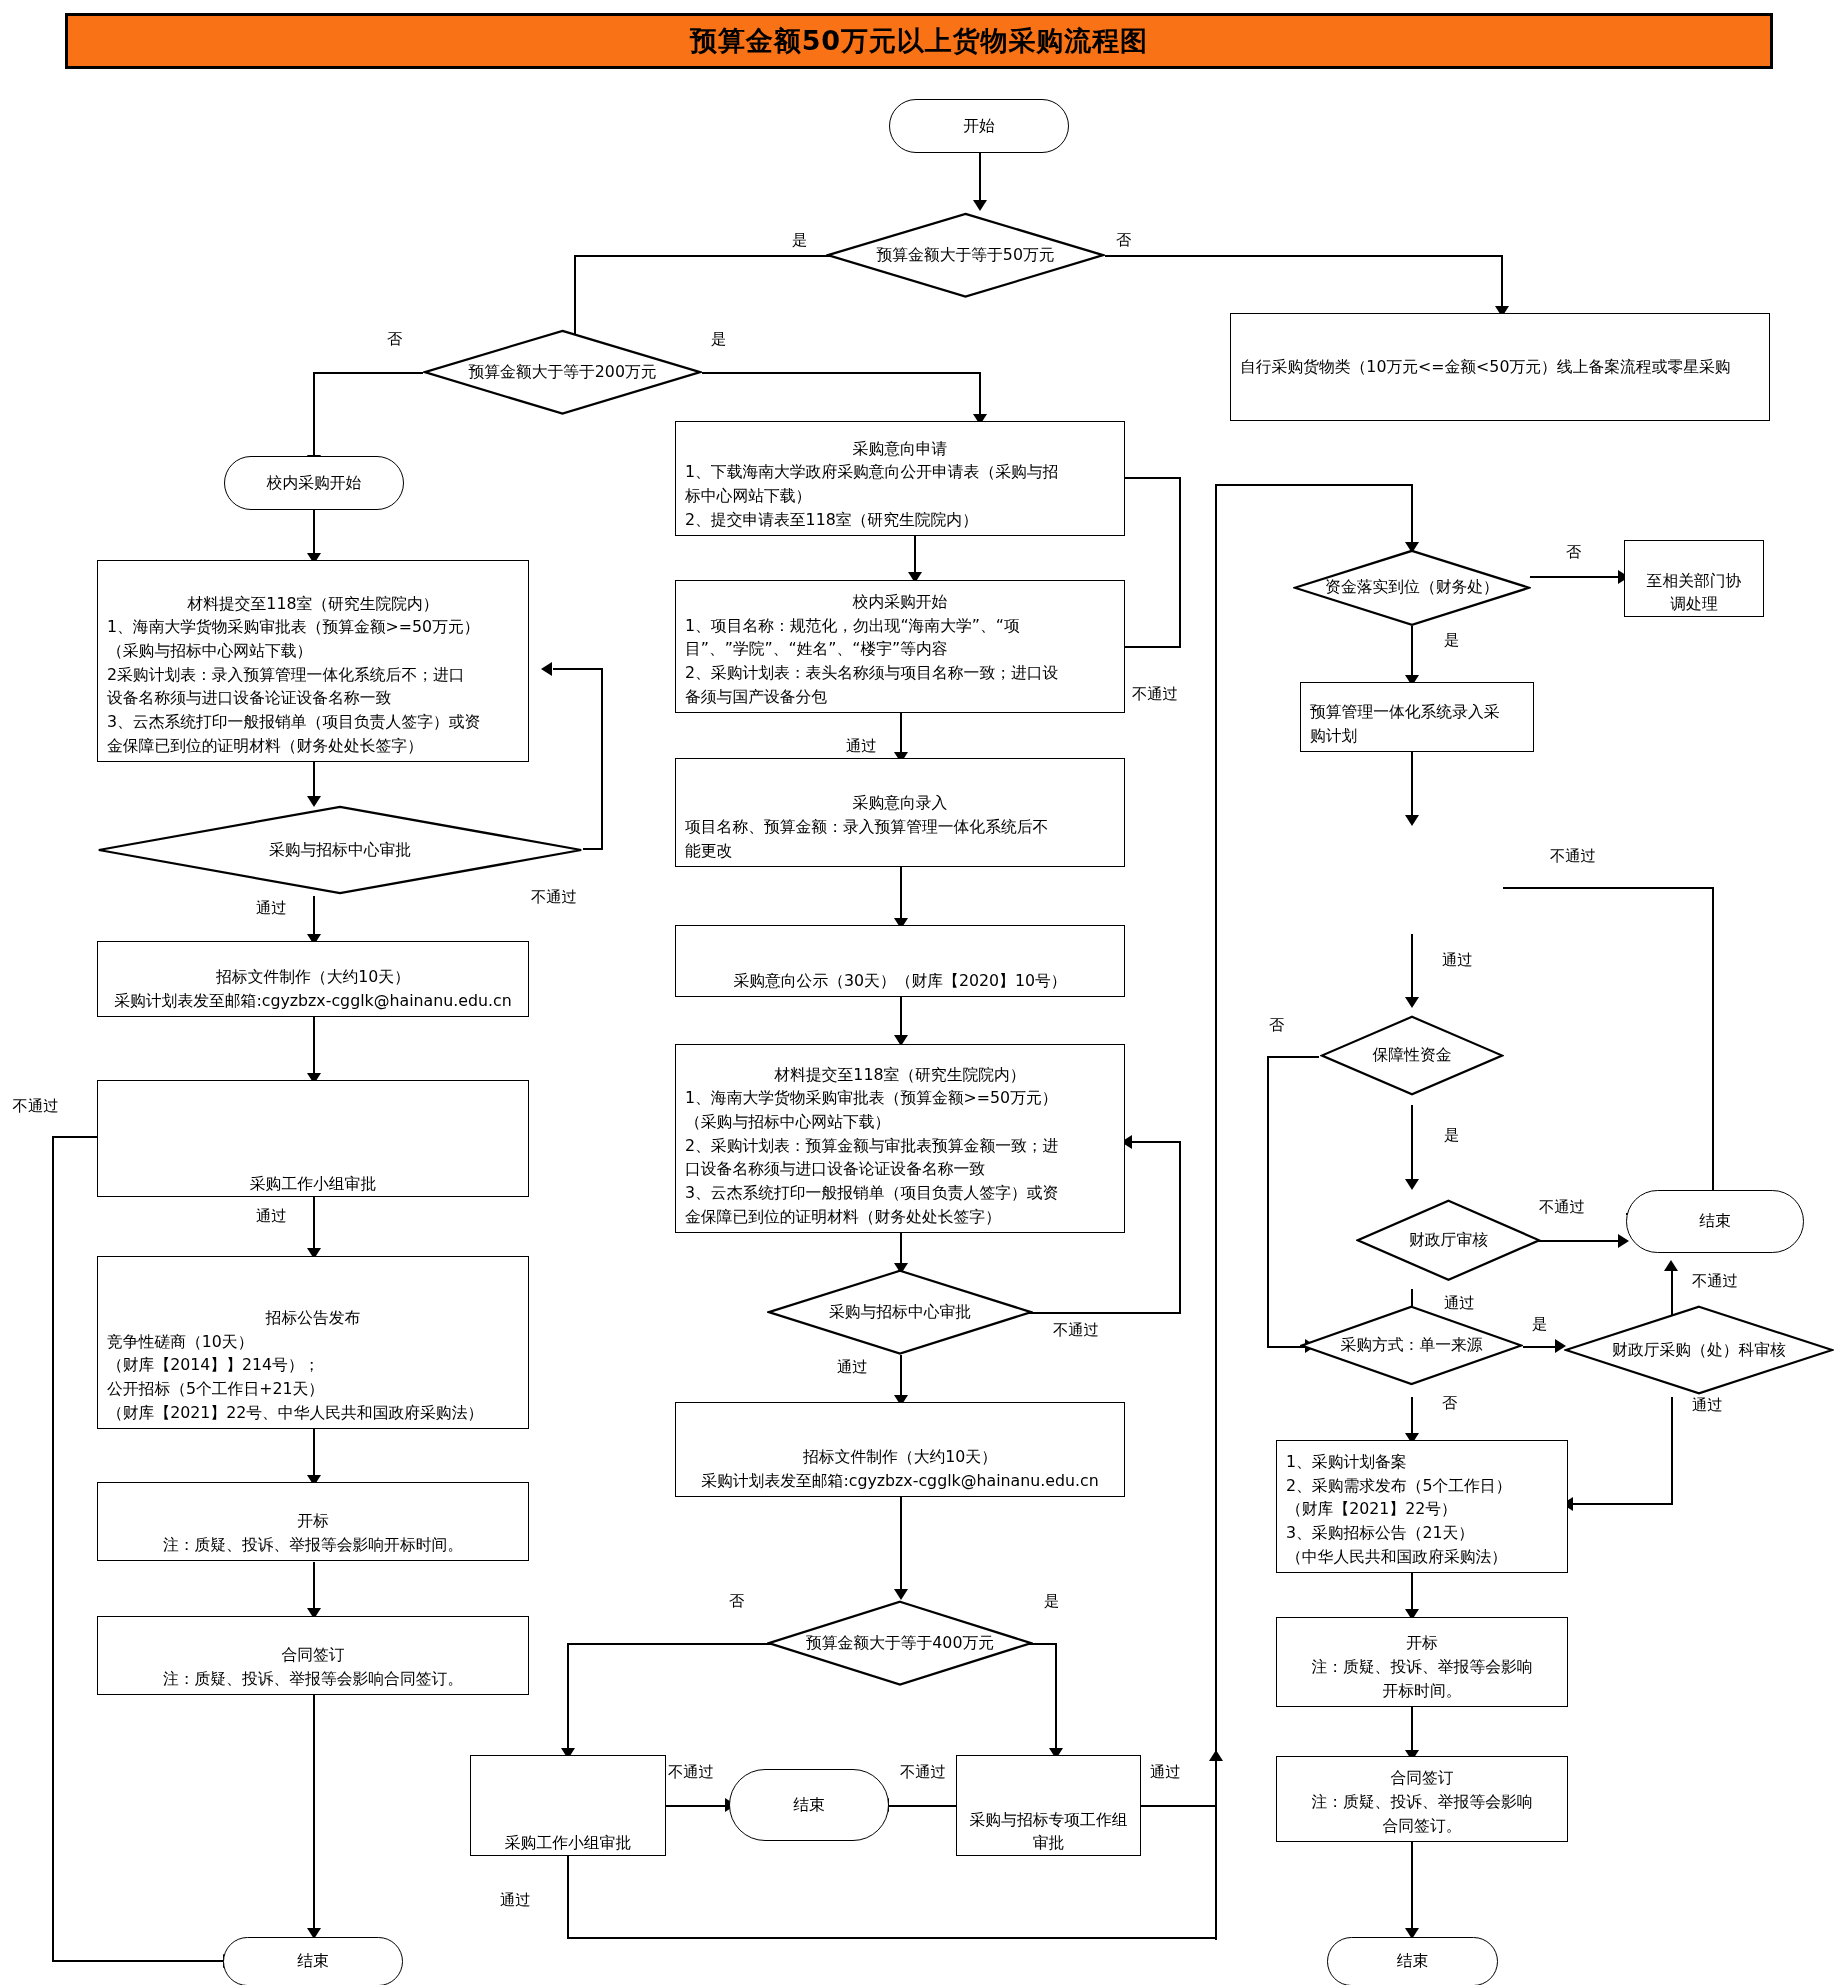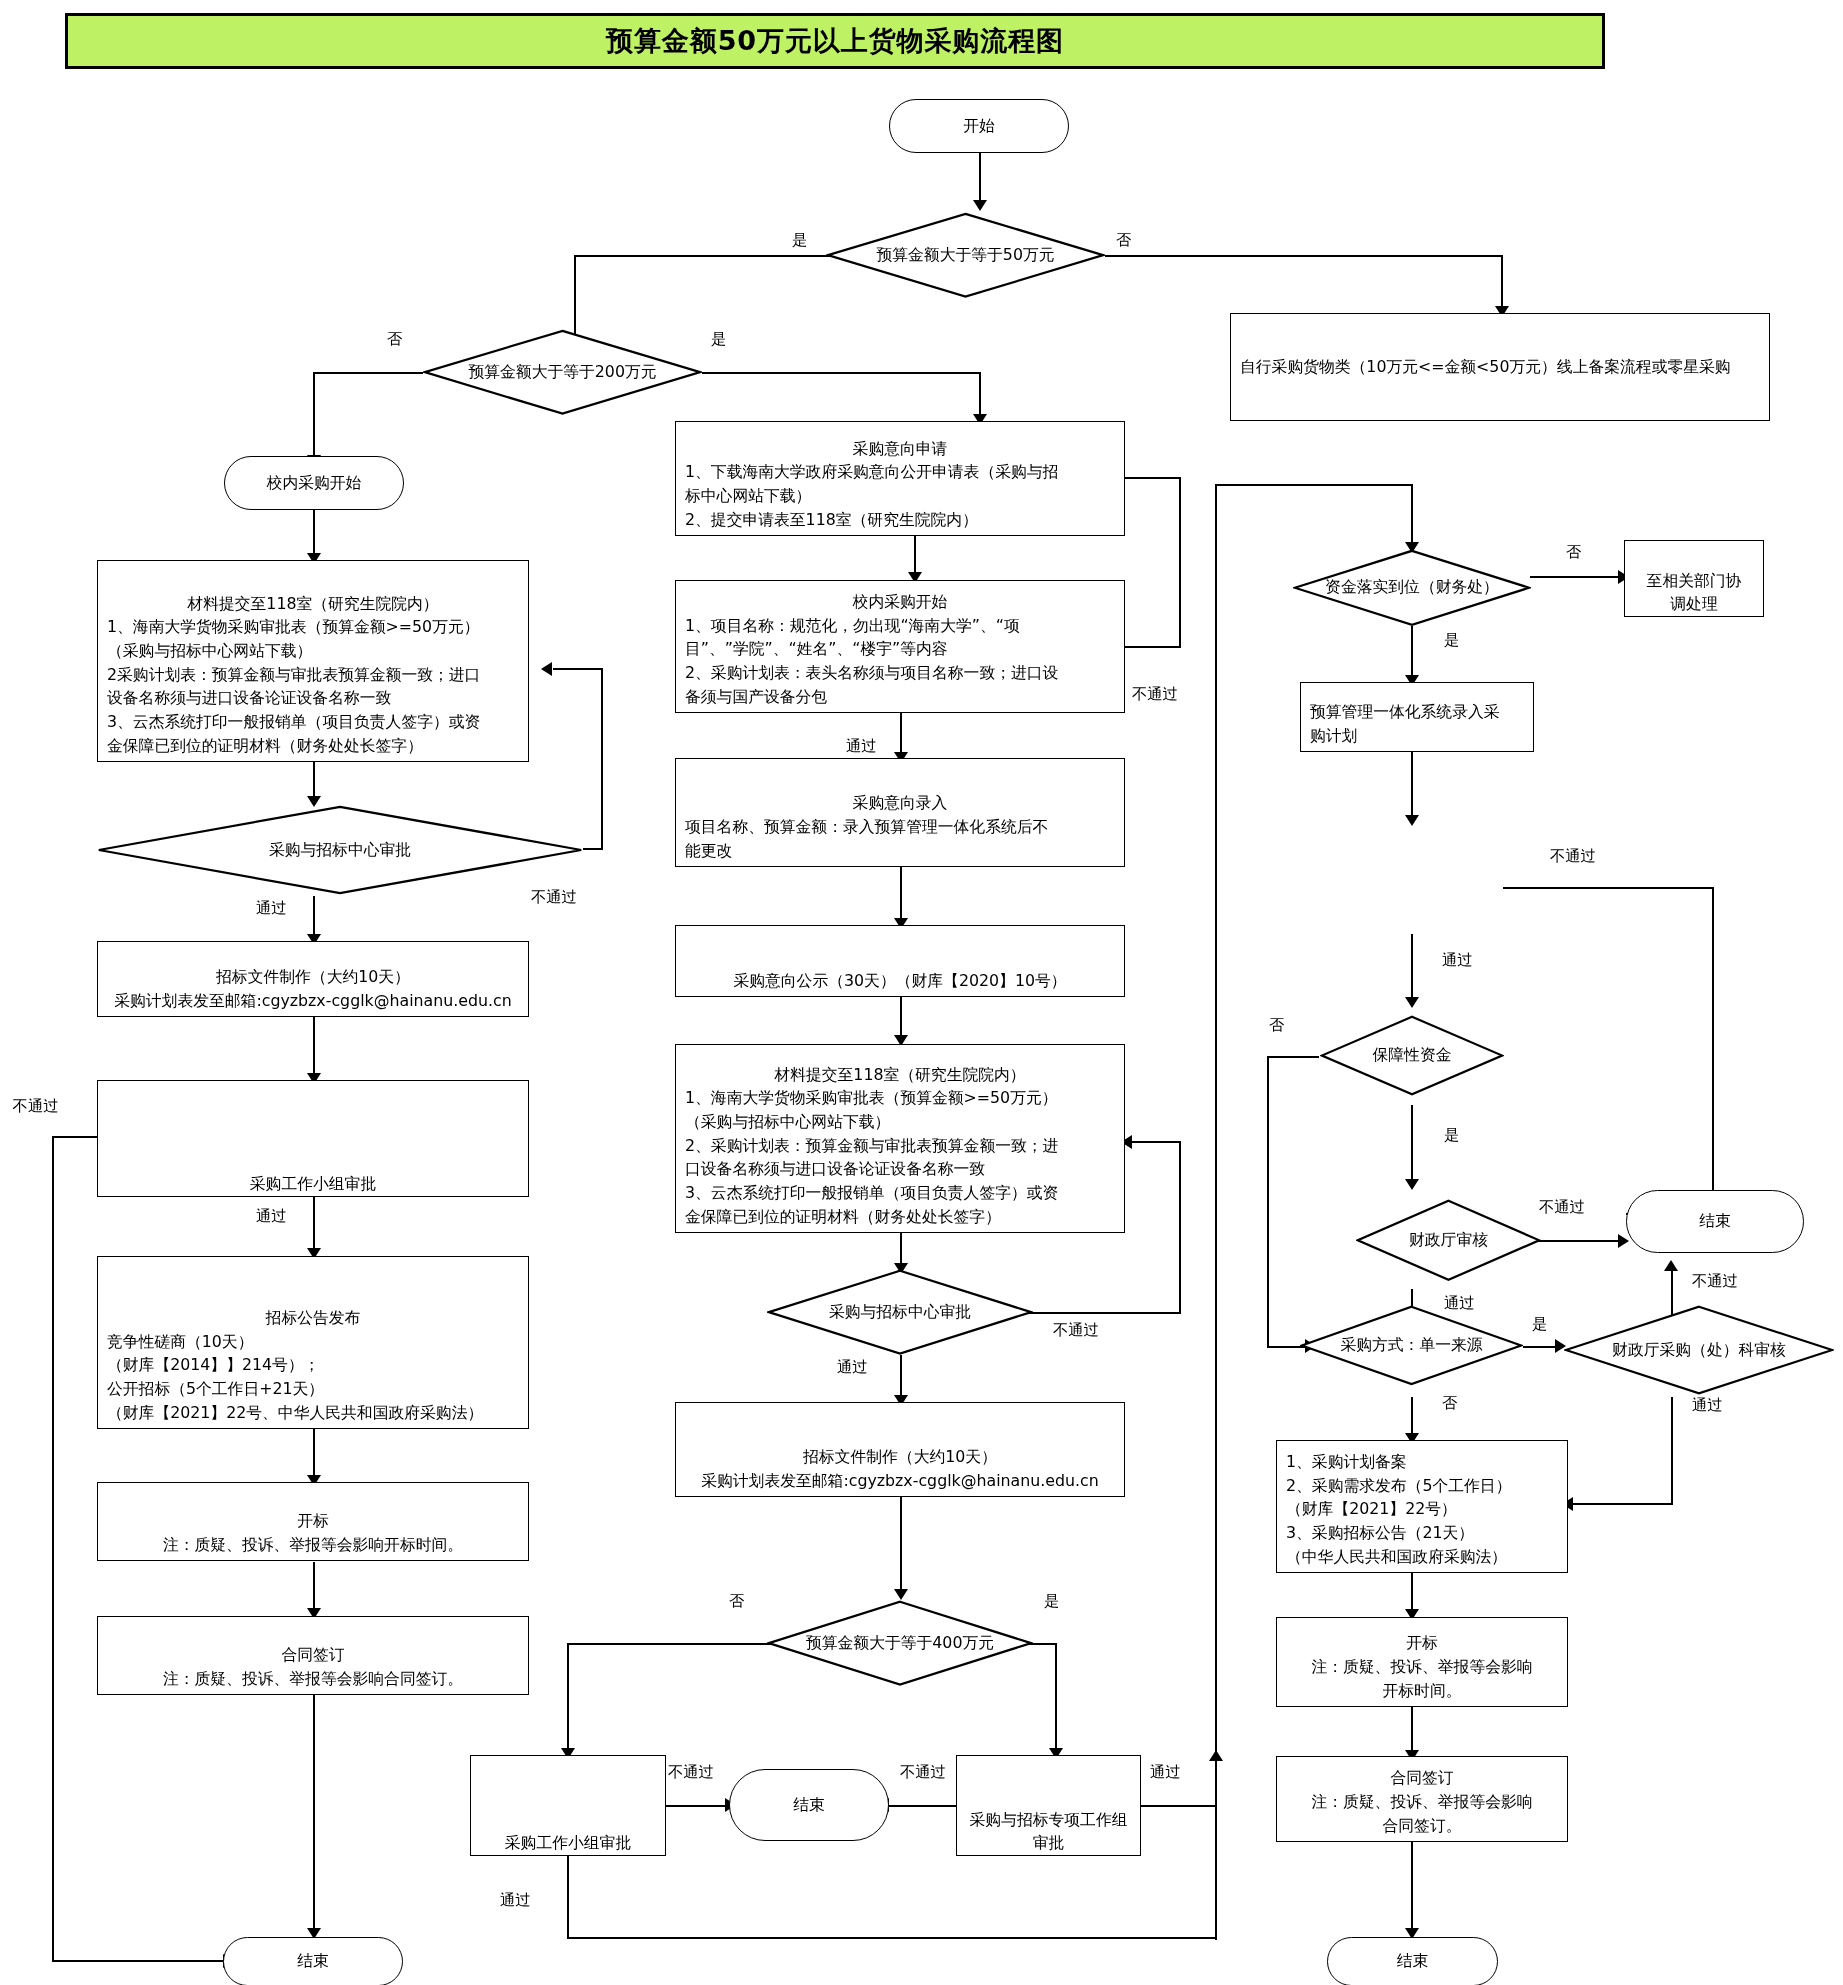--- a/index.html
+++ b/index.html
@@ -11,22 +11,22 @@
     position:relative;
     width:1843px;
     height:1986px;
     background:#fff;
     overflow:hidden;
   }
   
   .title-banner{
     position:absolute;
     left:65px; top:12.6px;
-    width:1540px; height:56px;
-    background:#bef264;
+    width:1708px; height:56px;
+    background:#f97316;
     border:3.6px solid #000;
     box-sizing:border-box;
     display:flex; align-items:center; justify-content:center;
     font-size:27px; font-weight:bold; letter-spacing:0.9px;
   }
   
   .node{
     position:absolute;
     box-sizing:border-box;
     border:1.8px solid #000;
@@ -277,21 +277,21 @@
       </svg>
     <div class="label">预算金额大于等于200万元</div>
   </div>
 
   <div class="term" style="left:224px;top:456px;width:180px;height:54px;">校内采购开始</div>
 
   <div class="node pad" style="left:97px;top:560px;width:432px;height:202px;">
     <div class="hdr">材料提交至118室（研究生院院内）</div>
     <div class="bodyline">1、海南大学货物采购审批表（预算金额&gt;=50万元）</div>
     <div class="bodyline">（采购与招标中心网站下载）</div>
-    <div class="bodyline">2采购计划表：预算金额与审批表预算金额一致；进口</div>
+    <div class="bodyline">2采购计划表：录入预算管理一体化系统后不；进口</div>
     <div class="bodyline">设备名称须与进口设备论证设备名称一致</div>
     <div class="bodyline">3、云杰系统打印一般报销单（项目负责人签字）或资</div>
     <div class="bodyline">金保障已到位的证明材料（财务处处长签字）</div>
   </div>
 
   <div class="dia" style="left:97px;top:805px;width:486px;height:90px;">
     <svg class="shape" viewBox="0 0 540 100" preserveAspectRatio="none">
         <polygon points="270,2 538,50 270,98 2,50" fill="#fff" stroke="#000" stroke-width="2.5"></polygon>
       </svg>
     <div class="label">采购与招标中心审批</div>

